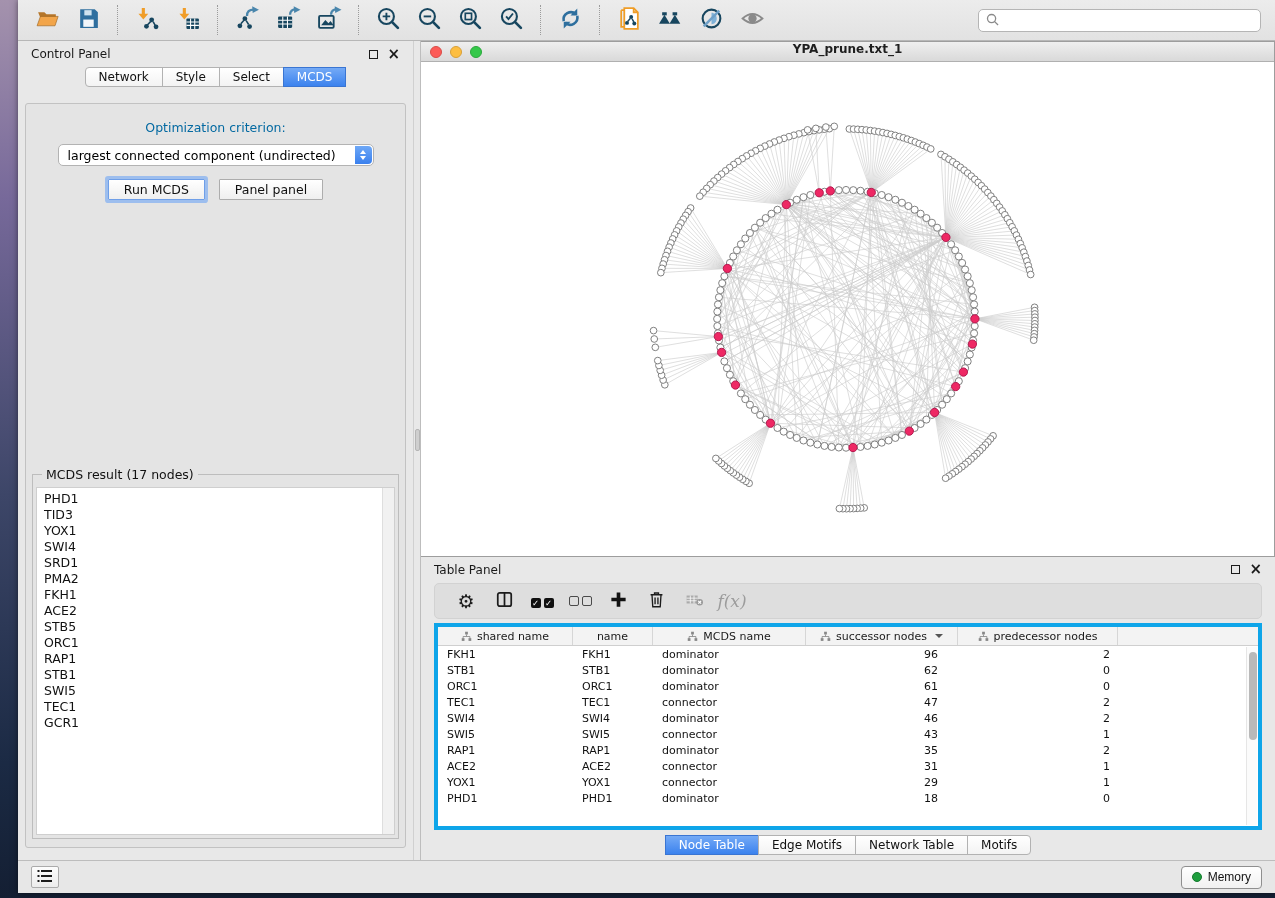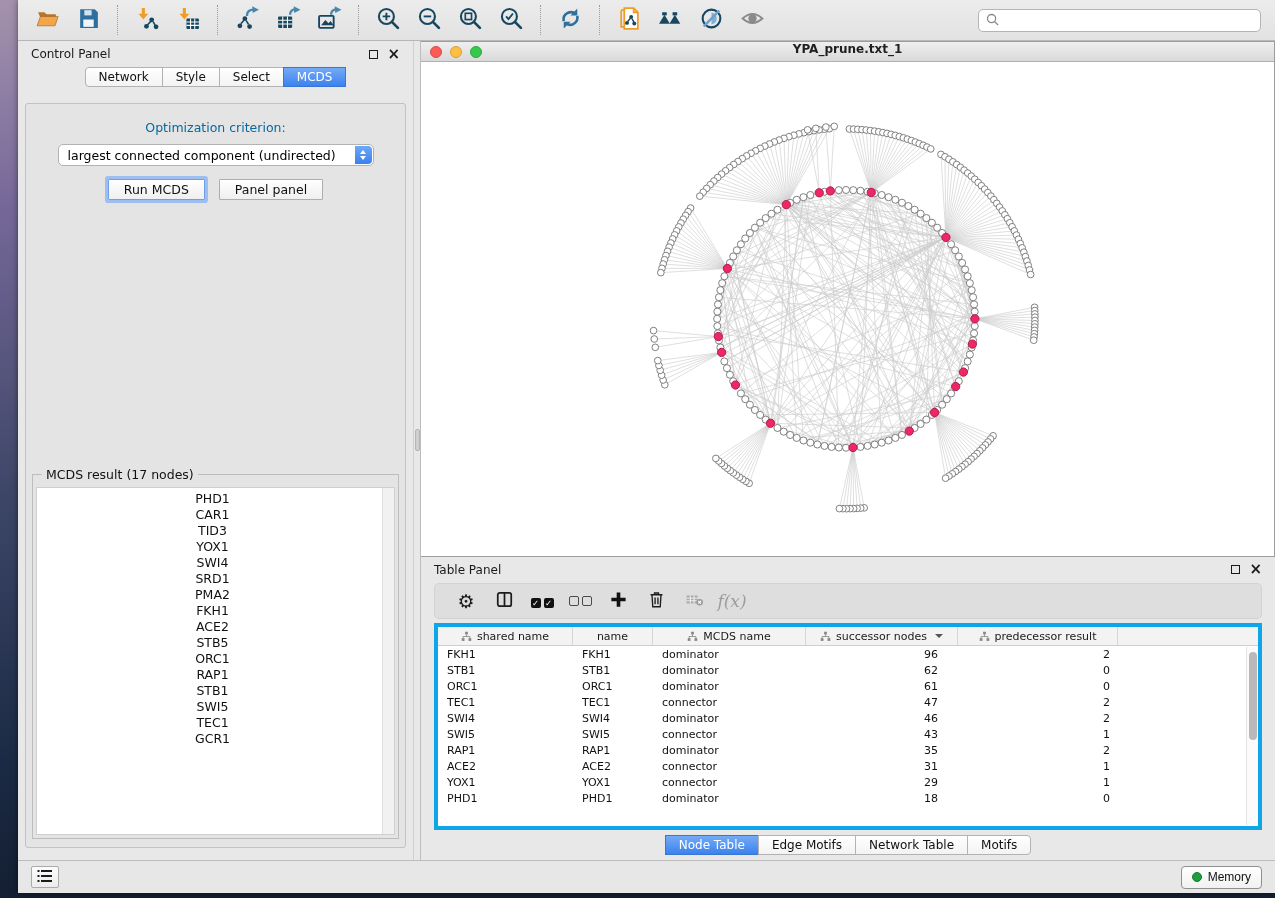--- a/index.html
+++ b/index.html
@@ -34,21 +34,21 @@
   .cp-body { position:absolute; top:62px; left:7px; right:7px; bottom:12px; background:#e4e4e4; border:1px solid #c2c2c2; border-radius:3px; }
   .opt-label { text-align:center; margin-top:16px; font-size:12.5px; color:#0369a1; }
   .mac-select { position:relative; width:316px; height:22px; margin:9px auto 0; background:#fff; border:1px solid #b3b3b3; border-radius:5px; display:flex; align-items:center; padding:0 22px 0 9px; font-size:12.5px; cursor:pointer; }
   .sel-text { overflow:hidden; white-space:nowrap; }
   .stepper { position:absolute; right:1px; top:1px; bottom:1px; width:17px; background:linear-gradient(#6ea8f7,#3a80ee); border-radius:0 4px 4px 0; display:flex; flex-direction:column; align-items:center; justify-content:center; gap:2px; }
   .tri-up { width:0; height:0; border-left:3.5px solid transparent; border-right:3.5px solid transparent; border-bottom:4px solid #fff; }
   .tri-dn { width:0; height:0; border-left:3.5px solid transparent; border-right:3.5px solid transparent; border-top:4px solid #fff; }
   .btn-row { display:flex; justify-content:center; gap:14px; margin-top:13px; }
   .mac-btn { background:linear-gradient(#ffffff,#efefef); border:1px solid #adadad; border-radius:1px; padding:2px 15px; font-size:12.5px; font-family:inherit; cursor:pointer; color:#111; }
   .mac-btn.focused { box-shadow:0 0 0 3px rgba(110,165,245,.6); border-color:#6f9fe8; }
-  .result-group { position:absolute; left:6px; right:6px; top:370px; bottom:8px; border:1px solid #bdbdbd;text-align:center; }
+  .result-group { position:absolute; left:6px; right:6px; top:370px; bottom:8px; border:1px solid #bdbdbd; }
   .result-legend { position:absolute; top:-8px; left:9px; background:#e4e4e4; padding:0 4px; font-size:12.5px; color:#111; }
   .mcds-list { position:absolute; left:3px; right:3px; top:12px; bottom:3px; background:#fff; border:1px solid #cfcfcf; overflow:hidden; }
   .mcds-items { position:absolute; left:0; top:3px; right:13px; bottom:0; padding-left:7px; }
   .mcds-item { font-size:12.5px; line-height:16px; color:#111; }
   .list-scroll { position:absolute; right:0; top:0; bottom:0; width:12px; background:#f1f1f1; border-left:1px solid #dedede; }
 
   
   .v-splitter { width:8px; flex:none; background:#e8e8e8; border-left:1px solid #d0d0d0; border-right:1px solid #bdbdbd; position:relative; cursor:col-resize; }
   .grip { position:absolute; top:388px; left:1px; width:5px; height:22px; background:#cfcfcf; border:1px solid #b5b5b5; border-radius:2px; }
 
@@ -283,21 +283,20 @@
           </div>
           <div class="btn-row">
             <button class="mac-btn focused">Run MCDS</button>
             <button class="mac-btn">Panel panel</button>
           </div>
           <div class="result-group">
             <span class="result-legend">MCDS result (17 nodes)</span>
             <div class="mcds-list">
               <div class="mcds-items">
                   <div class="mcds-item">PHD1</div>
-                  <div class="mcds-item">CAR1</div>
                   <div class="mcds-item">TID3</div>
                   <div class="mcds-item">YOX1</div>
                   <div class="mcds-item">SWI4</div>
                   <div class="mcds-item">SRD1</div>
                   <div class="mcds-item">PMA2</div>
                   <div class="mcds-item">FKH1</div>
                   <div class="mcds-item">ACE2</div>
                   <div class="mcds-item">STB5</div>
                   <div class="mcds-item">ORC1</div>
                   <div class="mcds-item">RAP1</div>
@@ -1112,21 +1111,21 @@
                 <span>successor nodes</span>
                 <span class="sort-dn"></span>
               </div>
               <div class="th c4">
                 <svg viewBox="0 0 12 12">
                     <rect x="4.5" y="0.8" width="3" height="3" fill="#878787"></rect>
                     <rect x="0.8" y="7.8" width="3" height="3" fill="#878787"></rect>
                     <rect x="8.2" y="7.8" width="3" height="3" fill="#878787"></rect>
                     <path d="M6 3.8v2.2M2.3 7.8V6h7.4v1.8" stroke="#878787" fill="none" stroke-width="0.9"></path>
                   </svg>
-                <span>predecessor result</span>
+                <span>predecessor nodes</span>
               </div>
               <div class="th filler"></div>
             </div>
             <div class="tbody">
                 <div class="trow">
                   <div class="tcell c0">FKH1</div>
                   <div class="tcell c1">FKH1</div>
                   <div class="tcell c2">dominator</div>
                   <div class="tcell c3">96</div>
                   <div class="tcell c4">2</div>

